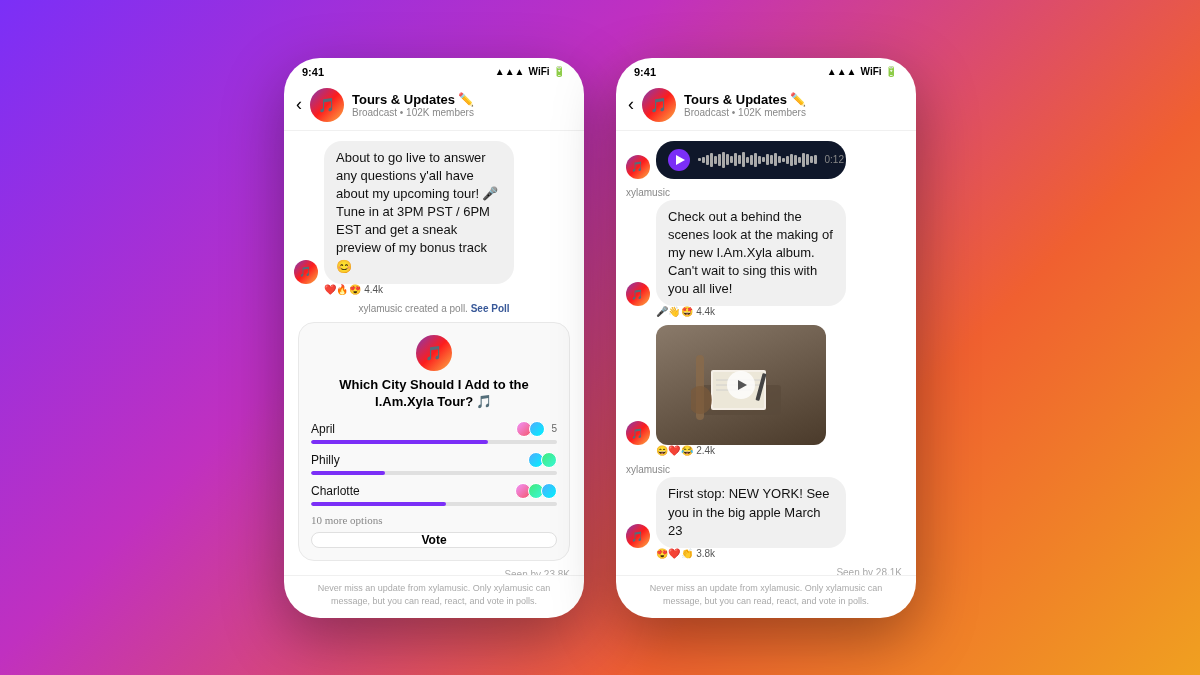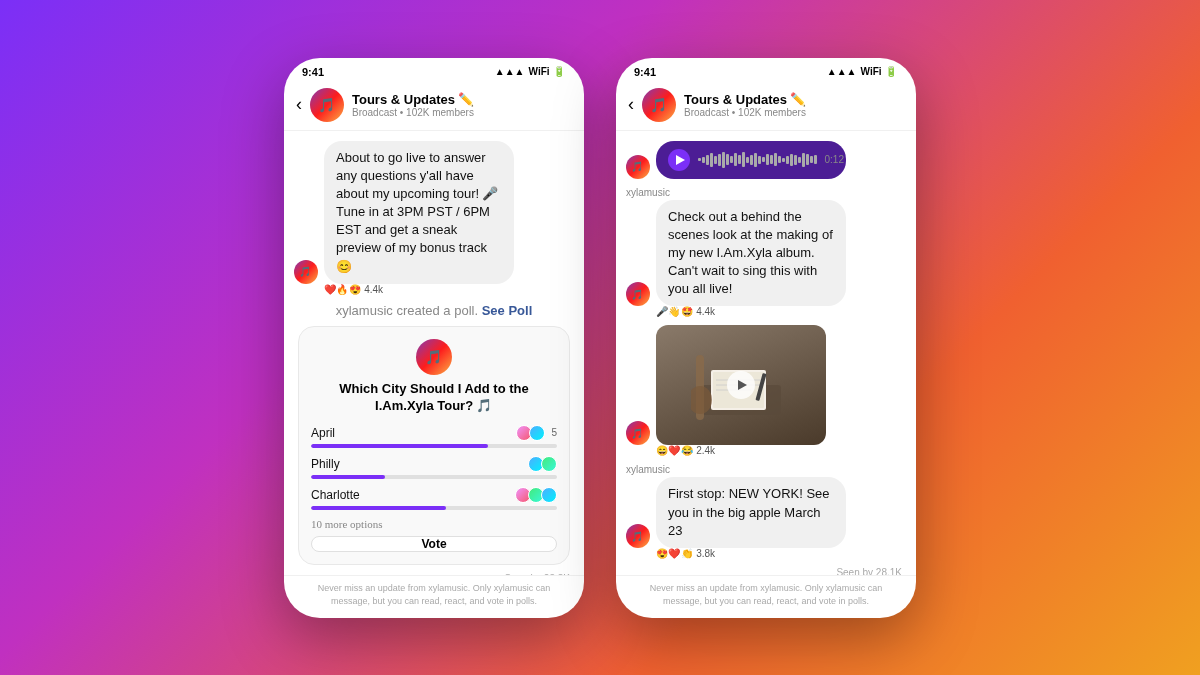--- a/index.html
+++ b/index.html
@@ -226,21 +226,21 @@
       font-size: 9px;
       color: #aaa;
       text-align: center;
       padding: 6px 14px 10px;
       line-height: 1.4;
       border-top: 1px solid #f0f0f0;
     }
 
     
     .audio-bubble {
-      background: #4c1d95;
+      background: #0f172a;
       border-radius: 18px;
       padding: 8px 12px;
       display: flex;
       align-items: center;
       gap: 8px;
       max-width: 190px;
     }
     .play-btn {
       width: 22px;
       height: 22px;
@@ -327,21 +327,21 @@
     .voter-av-1 { background: linear-gradient(135deg, #f093fb, #f5576c); }
     .voter-av-2 { background: linear-gradient(135deg, #4facfe, #00f2fe); }
     .voter-av-3 { background: linear-gradient(135deg, #43e97b, #38f9d7); }
     .voter-num {
       font-size: 10px;
       color: #666;
       margin-left: 3px;
     }
 
     .poll-system-msg {
-      font-size: 13px;
+      font-size: 10px;
       color: #888;
       text-align: center;
     }
     .poll-see-link {
       color: #385898;
       font-weight: 600;
     }
   </style>
 </head>
 <body>

